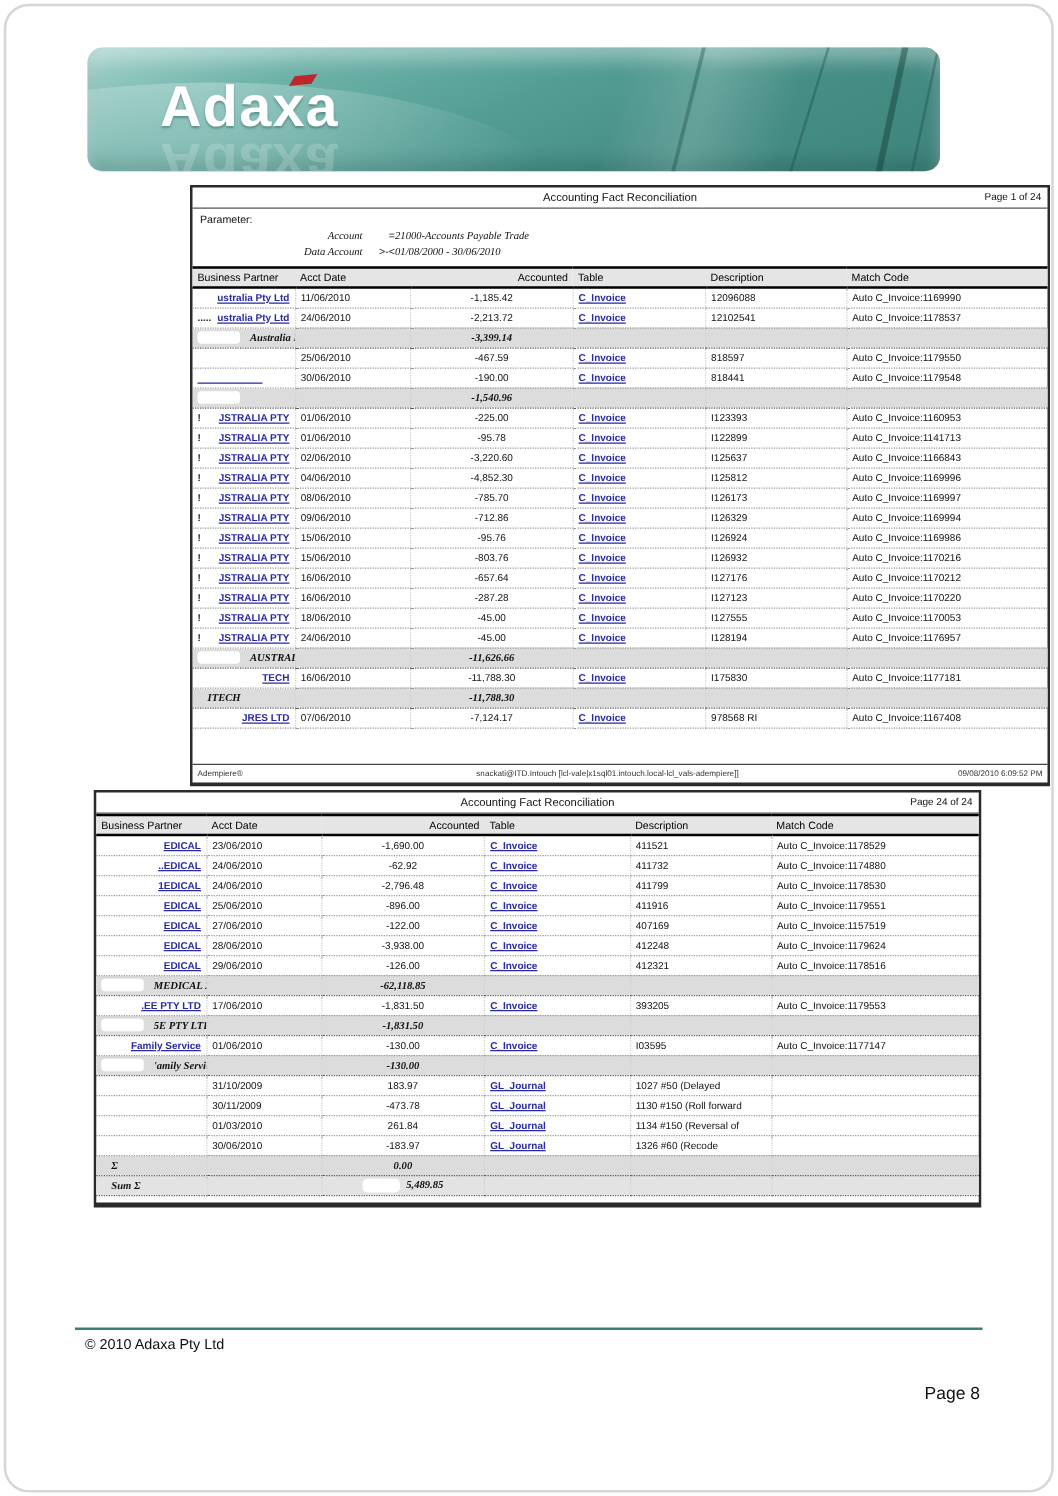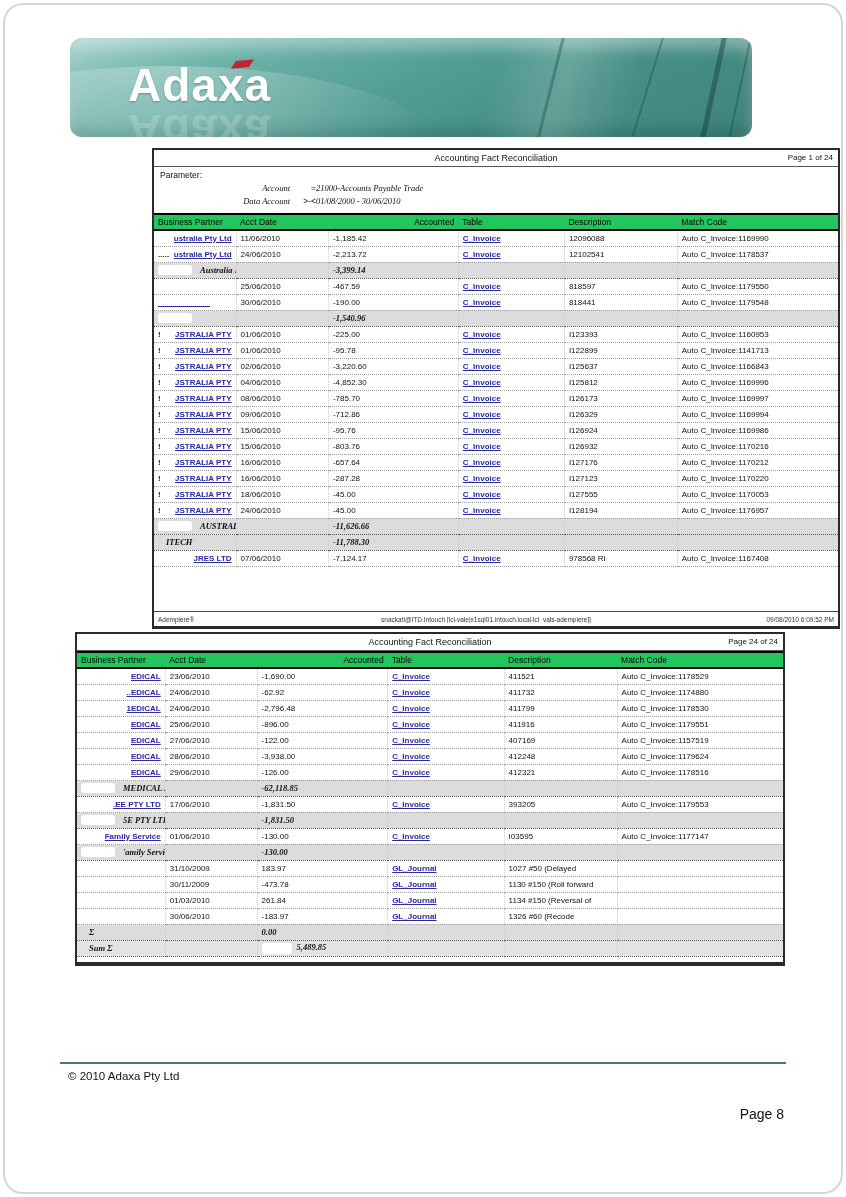--- a/index.html
+++ b/index.html
@@ -39,27 +39,27 @@
   .rpt-page { position:absolute; right:5px; top:3px; font-size:8px; color:#111; }
 
   .rpt-params { padding:3px 6px 5px 6px; font-size:8.5px; color:#111; }
   .param-label { margin-bottom:2px; }
   .param-row { display:flex; margin-left:58px; line-height:13px; font-family:"Liberation Serif", serif; font-style:italic;text-align:right; }
   .param-name { width:72px; }
   .param-op { width:26px; font-style:normal; font-family:"Liberation Sans", sans-serif; }
   .param-value { }
 
   table { width:100%; border-collapse:collapse; table-layout:fixed; }
-  thead th { background:#22c55e; border-top:2px solid #000; border-bottom:2px solid #000;
+  thead th { background:#e5e5e5; border-top:2px solid #000; border-bottom:2px solid #000;
     font-size:8.5px; font-weight:normal; text-align:left; color:#000; padding:2px 4px; height:15px; white-space:nowrap; }
   thead th.c2 { text-align:right; }
   tbody td { font-size:8px; color:#111; padding:1px 4px; height:16px; border-bottom:1px dotted #9a9a9a;
     border-right:1px dotted #cfcfcf; white-space:nowrap; overflow:visible; vertical-align:middle; }
   tbody td:last-child { border-right:none; }
-  td.amount { text-align:left; }
+  td.amount { text-align:center; }
   .r1 col.c0{width:12%} .r1 col.c1{width:13.5%} .r1 col.c2{width:19%} .r1 col.c3{width:15.5%} .r1 col.c4{width:16.5%} .r1 col.c5{width:23.5%}
   .r2 col.c0{width:12.5%} .r2 col.c1{width:13%} .r2 col.c2{width:18.5%} .r2 col.c3{width:16.5%} .r2 col.c4{width:16%} .r2 col.c5{width:23.5%}
 
   td.partner-cell { overflow:hidden; }
   .partner-wrap { display:flex; align-items:flex-end; }
   .row-flag { color:#222; font-weight:bold; margin-right:2px; }
   .partner-name { margin-left:auto; }
   a.plink, .plink { color:#2929a3; font-weight:bold; text-decoration:underline; cursor:pointer; }
   .link-stub { display:inline-block; width:52px; height:9px; border-bottom:1px solid #2929a3; margin-right:auto; }
   .tlink { color:#2929a3; font-weight:bold; text-decoration:underline; cursor:pointer; }
@@ -375,20 +375,32 @@
                 <span class="patch"></span>
                 <span class="partner-name">AUSTRALIA PTY</span>
               </span>
             </td>
             <td></td>
             <td class="amount"><span>-11,626.66</span></td>
             <td></td>
             <td></td>
             <td></td>
           </tr>
+          <tr class="data">
+            <td class="partner-cell">
+              <span class="partner-wrap">
+                <span class="partner-name plink">TECH</span>
+              </span>
+            </td>
+            <td>16/06/2010</td>
+            <td class="amount"><span>-11,788.30</span></td>
+            <td><span class="tlink">C_Invoice</span></td>
+            <td>I175830</td>
+            <td>Auto C_Invoice:1177181</td>
+          </tr>
           <tr class="subtotal">
             <td class="partner-cell">
               <span class="partner-wrap">
                 <span class="partner-name">ITECH</span>
               </span>
             </td>
             <td></td>
             <td class="amount"><span>-11,788.30</span></td>
             <td></td>
             <td></td>

